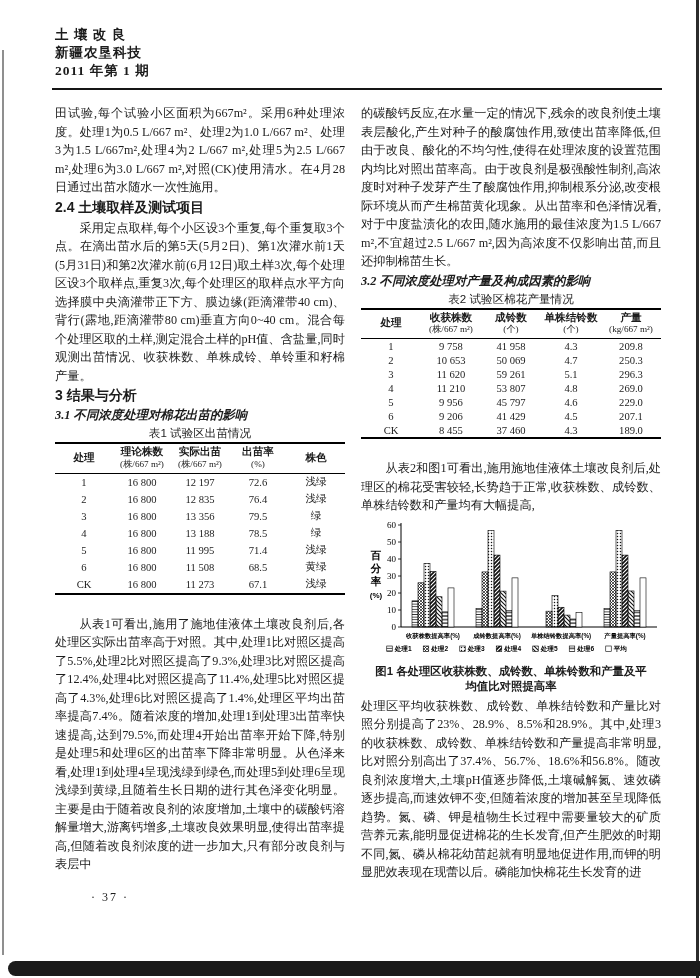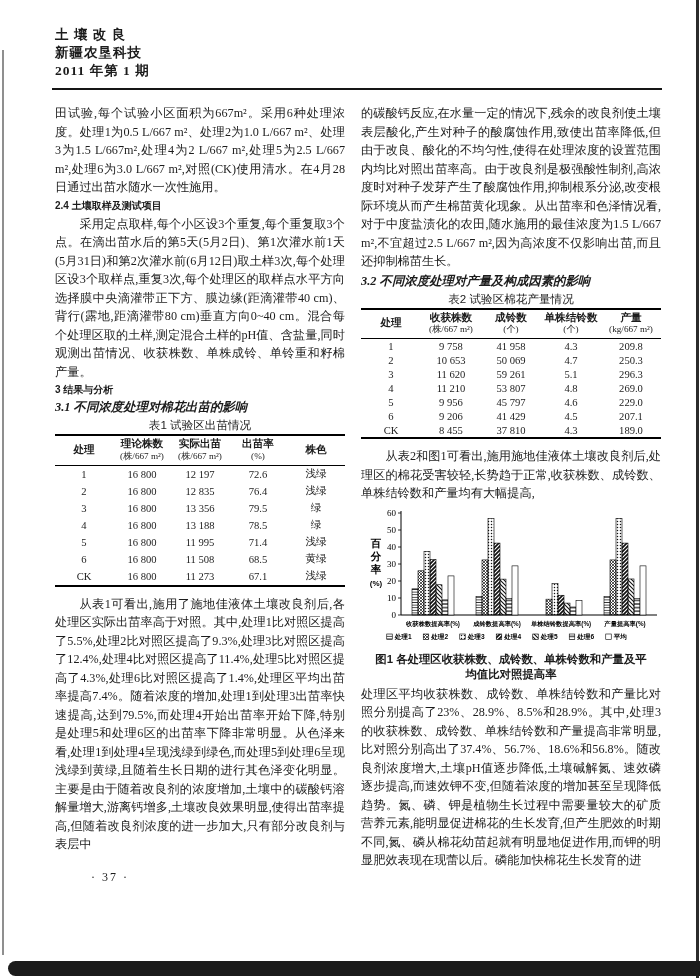--- a/index.html
+++ b/index.html
@@ -24,35 +24,35 @@
   .col-left{width:290px;flex:0 0 290px;}
   .col-right{width:300px;flex:0 0 300px;}
 
   p.body-text{
     margin:0;font-size:12.2px;line-height:18.5px;
     text-align:justify;text-justify:inter-ideograph;
   }
   p.indent{text-indent:2em;}
 
   .heading-hei{
-    margin:2px 0;font-size:10px;font-weight:bold;
+    margin:2px 0;font-size:14px;font-weight:bold;
     font-family:"Liberation Sans","DejaVu Sans",sans-serif;
   }
   .heading-kai{
     margin:2px 0;font-size:12.4px;font-weight:bold;font-style:italic;
   }
 
   .table-caption{
     text-align:center;font-weight:normal;font-size:11.6px;margin:2px 0 1px;
     font-family:"Liberation Sans","DejaVu Sans",sans-serif;
   }
   table.data-table{
     width:100%;border-collapse:collapse;table-layout:fixed;
     border-top:2px solid #000;border-bottom:2px solid #000;
-    font-size:10.6px;margin:1px 0 8px;
+    font-size:10.6px;margin:1px 0 20px;
   }
   table.data-table thead tr{border-bottom:1.2px solid #000;}
   table.data-table th{font-weight:bold;padding:2px 0 3px;text-align:center;line-height:1.2;}
   .th-unit{font-size:9.2px;font-weight:normal;}
   table.data-table td{text-align:center;padding:1.5px 0;}
 
   figure.chart-figure{margin:2px 0 2px;}
   .fig-caption{
     text-align:center;font-weight:bold;font-size:11.4px;line-height:1.35;
     font-family:"Liberation Sans","DejaVu Sans",sans-serif;
@@ -229,21 +229,21 @@
           <tr>
             <td>6</td>
             <td>9 206</td>
             <td>41 429</td>
             <td>4.5</td>
             <td>207.1</td>
           </tr>
           <tr>
             <td>CK</td>
             <td>8 455</td>
-            <td>37 810</td>
+            <td>37 460</td>
             <td>4.3</td>
             <td>189.0</td>
           </tr>
         </tbody>
       </table>
     <p class="body-text indent">从表2和图1可看出,施用施地佳液体土壤改良剂后,处理区的棉花受害较轻,长势趋于正常,收获株数、成铃数、单株结铃数和产量均有大幅提高,</p>
 
     <figure class="chart-figure">
       <svg id="chart-svg" viewBox="0 0 300 142" width="300" height="142" role="img">
         <defs>

